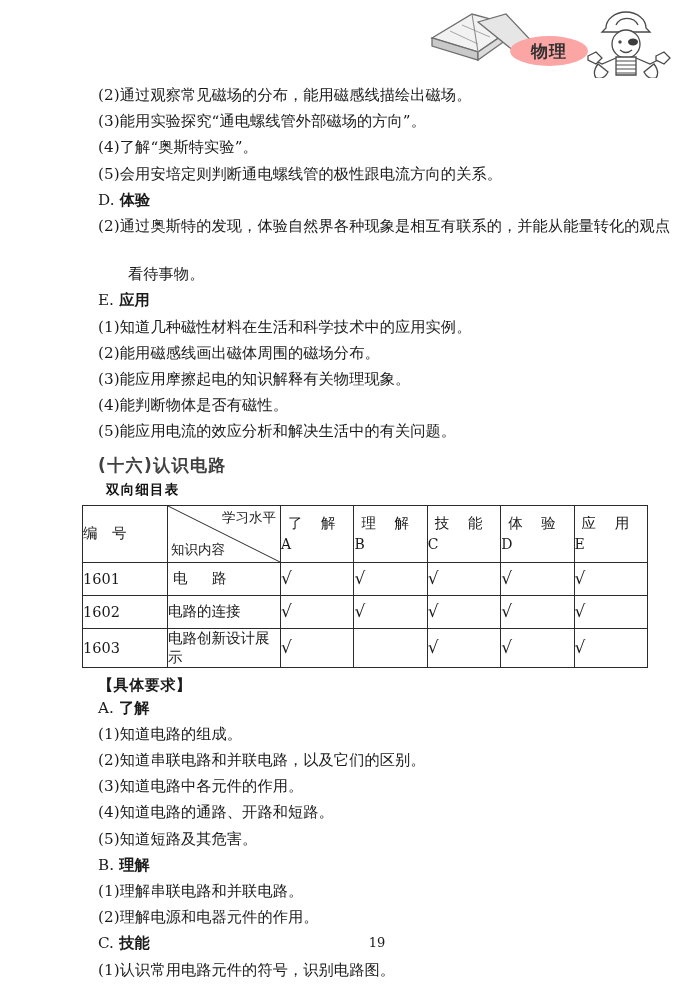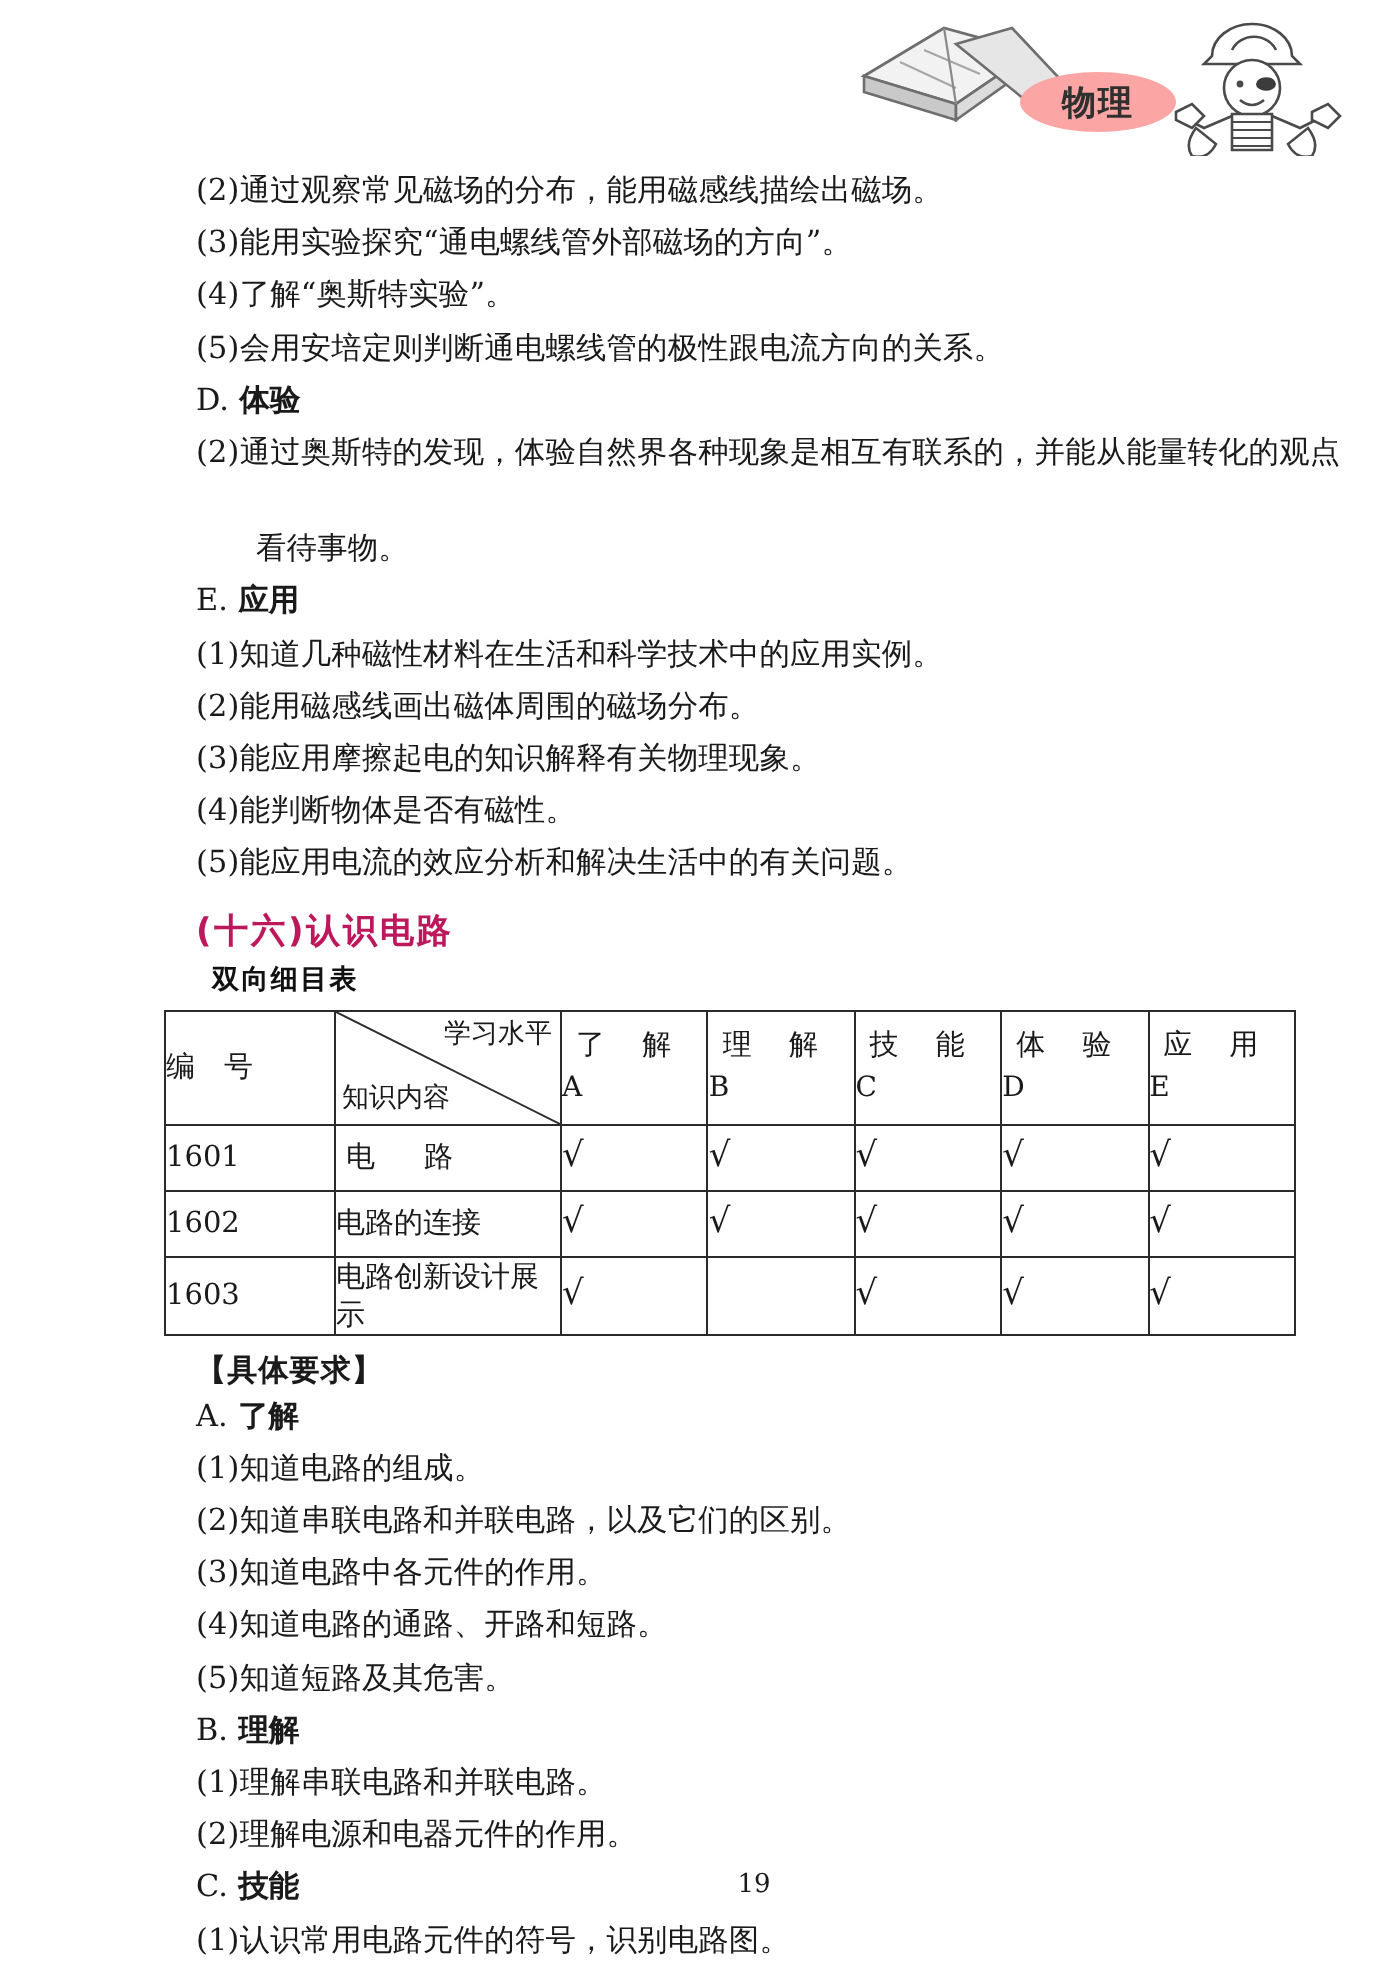--- a/index.html
+++ b/index.html
@@ -70,21 +70,21 @@
   }
 
   
   .chapter-title {
     margin-top: 9px;
     padding-left: 16px;
     font-size: 17px;
     font-weight: bold;
     font-family: "DejaVu Sans", "Liberation Sans", sans-serif;
     letter-spacing: 1.4px;
-    color: #be185d;
+    color: #404040;
   }
   .table-caption {
     margin-top: 4px;
     padding-left: 24px;
     font-size: 13.5px;
     font-weight: bold;
     font-family: "DejaVu Sans", "Liberation Sans", sans-serif;
     letter-spacing: 1.2px;
     color: #111;
   }

